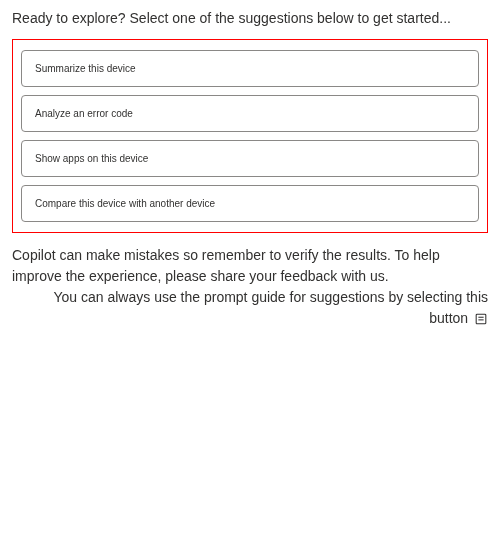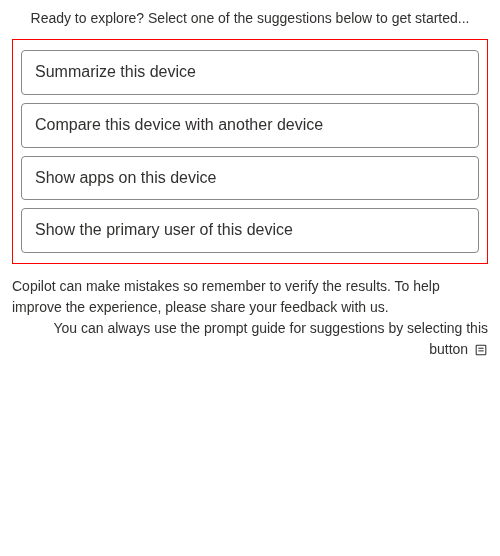--- a/index.html
+++ b/index.html
@@ -13,38 +13,37 @@
     color: #323130;
     background: #ffffff;
     width: 500px;
     height: 556px;
     padding: 8px 12px 12px 12px;
     line-height: 1.5;
   }
   .intro-text {
     margin-bottom: 10px;
     color: #323130;
-    text-align: center;
   }
   .suggestions-box {
     border: 1.5px solid #ff0000;
     padding: 10px 8px;
     margin-bottom: 12px;
   }
   .suggestion-button {
     display: block;
     width: 100%;
     text-align: left;
     background: #ffffff;
     border: 1px solid #8a8886;
     border-radius: 4px;
     padding: 11px 13px;
     margin-bottom: 8px;
     font-family: inherit;
-    font-size: 16px;
+    font-size: 10px;
     color: #323130;
     cursor: pointer;
     line-height: 1.3;
   }
   .suggestion-button:last-child {
     margin-bottom: 0;
   }
   .disclaimer-text {
     color: #323130;
   }
@@ -61,23 +60,23 @@
     display: block;
   }
 </style>
 </head>
 <body>
 
 <p class="intro-text">Ready to explore? Select one of the suggestions below to get started...</p>
 
 <div class="suggestions-box">
   <button class="suggestion-button">Summarize this device</button>
+  <button class="suggestion-button">Analyze an error code</button>
+  <button class="suggestion-button">Show apps on this device</button>
   <button class="suggestion-button">Compare this device with another device</button>
-  <button class="suggestion-button">Show apps on this device</button>
-  <button class="suggestion-button">Show the primary user of this device</button>
 </div>
 
 <p class="disclaimer-text">Copilot can make mistakes so remember to verify the results. To help improve the experience, please share your feedback with us.</p>
 
 <p class="hint-text">
   <span>You can always use the prompt guide for suggestions by selecting this button</span>
   <span class="inline-icon">
     <svg width="14" height="14" viewBox="0 0 16 16" fill="none" stroke="#323130" stroke-width="1.2">
       <rect x="2.5" y="2.5" width="11" height="11" rx="1"></rect>
       <line x1="5" y1="6" x2="11" y2="6"></line>

